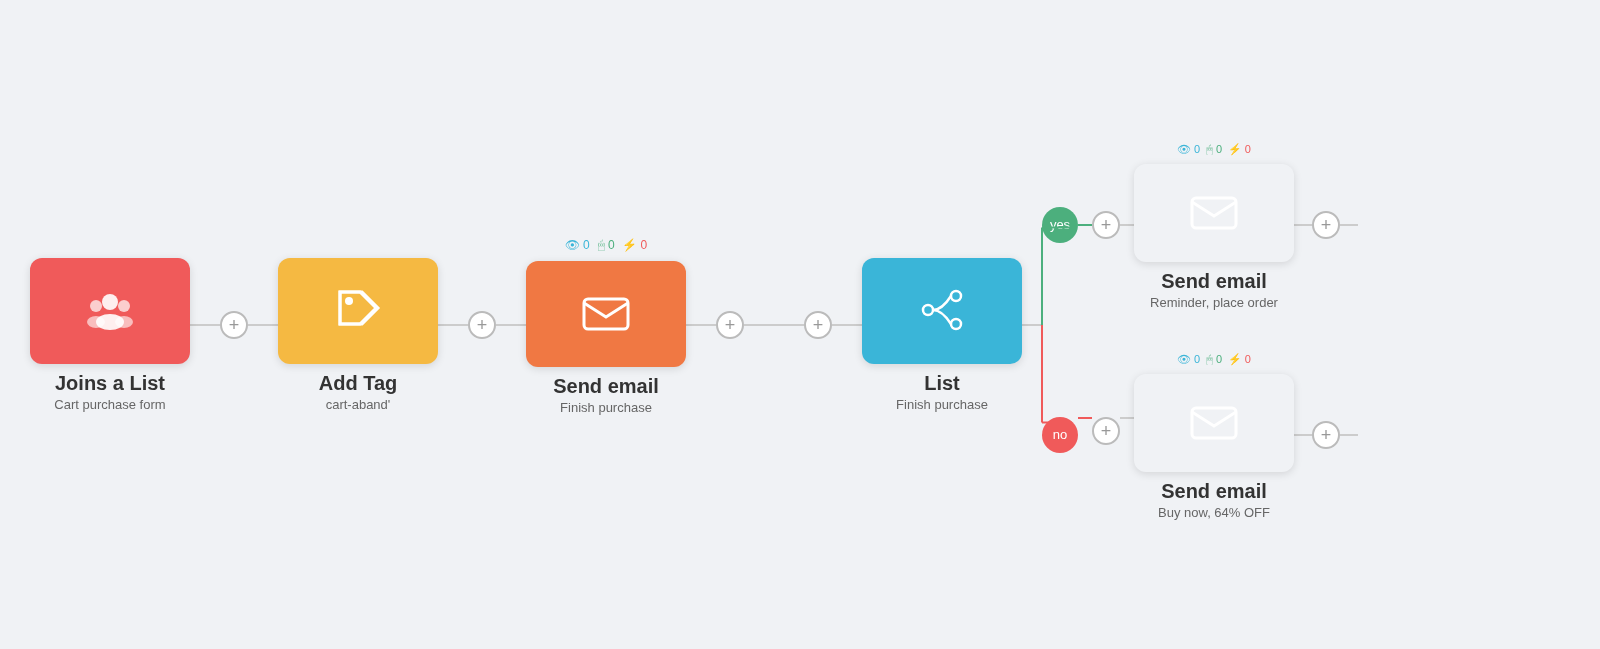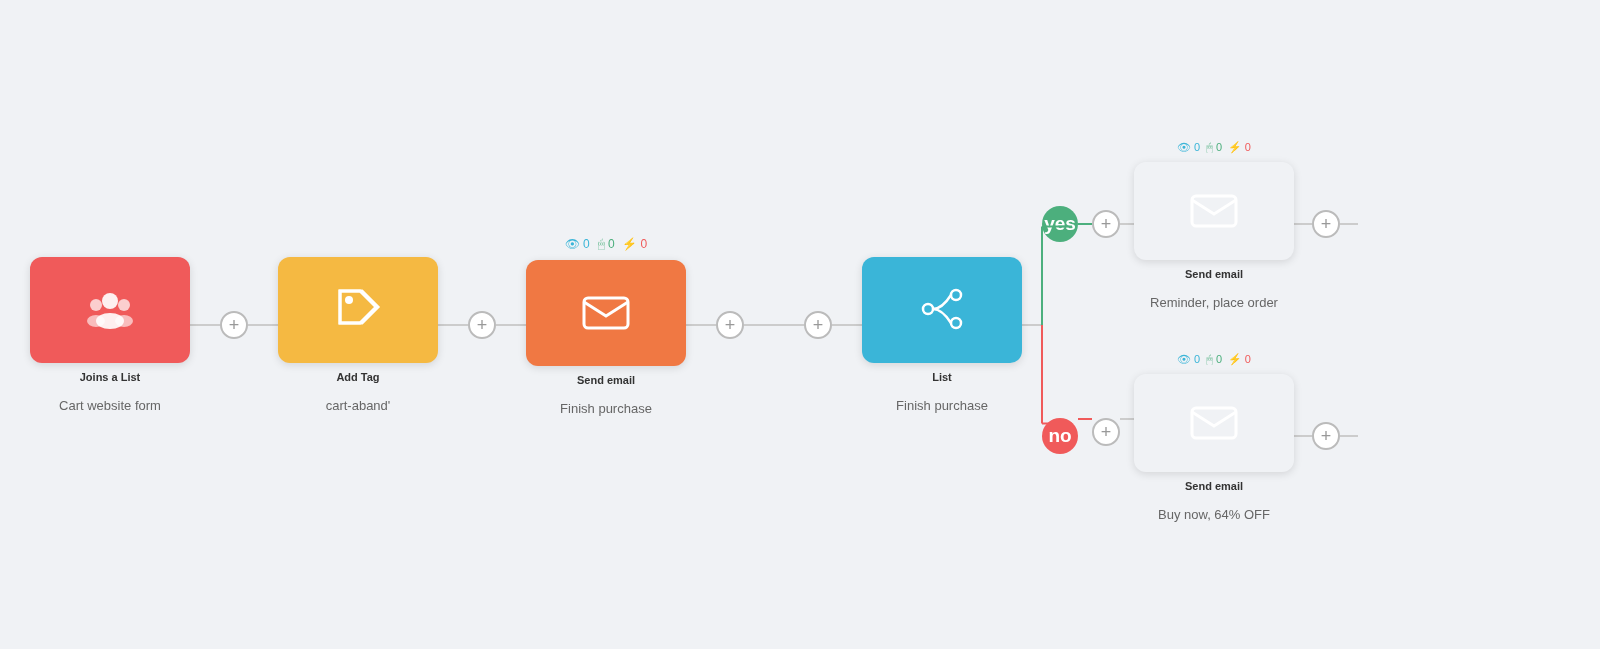--- a/index.html
+++ b/index.html
@@ -57,31 +57,31 @@
       justify-content: center;
     }
 
     .node-icon svg {
       width: 100%;
       height: 100%;
     }
 
     .node-label {
       font-weight: 700;
-      font-size: 11px;
+      font-size: 20px;
       color: #333;
       text-align: center;
       margin-top: 8px;
     }
 
     .node-sublabel {
       font-size: 13px;
       color: #666;
       text-align: center;
-      margin-top: 15px;
+      margin-top: 2px;
     }
 
     .node-info-row {
       display: flex;
       align-items: center;
       gap: 8px;
       margin-bottom: 6px;
       font-size: 12px;
       color: #666;
       height: 20px;
@@ -121,22 +121,22 @@
       flex-shrink: 0;
     }
 
     .branch-label-badge {
       width: 36px;
       height: 36px;
       border-radius: 50%;
       display: flex;
       align-items: center;
       justify-content: center;
-      font-size: 19px;
-      font-weight: 700;
+      font-size: 13px;
+      font-weight: 400;
       color: #fff;
       flex-shrink: 0;
     }
 
     .branch-label-badge.yes { background: #4caf7d; }
     .branch-label-badge.no { background: #f05a5a; }
 
     .branch-node-area {
       display: flex;
       flex-direction: column;
@@ -200,21 +200,21 @@
             <circle cx="28" cy="20" r="8" fill="white" opacity="0.9"></circle>
             <circle cx="14" cy="24" r="6" fill="white" opacity="0.7"></circle>
             <circle cx="42" cy="24" r="6" fill="white" opacity="0.7"></circle>
             <ellipse cx="28" cy="40" rx="14" ry="8" fill="white" opacity="0.9"></ellipse>
             <ellipse cx="14" cy="40" rx="9" ry="6" fill="white" opacity="0.6"></ellipse>
             <ellipse cx="42" cy="40" rx="9" ry="6" fill="white" opacity="0.6"></ellipse>
           </svg>
         </div>
       </div>
       <div class="node-label">Joins a List</div>
-      <div class="node-sublabel">Cart website form</div>
+      <div class="node-sublabel">Cart purchase form</div>
     </div>
 
     <div class="connector">
       <div class="connector-line"></div>
       <div class="plus-btn">+</div>
       <div class="connector-line"></div>
     </div>
 
     <div class="node-wrapper">
       <div style="height:20px;"></div>

